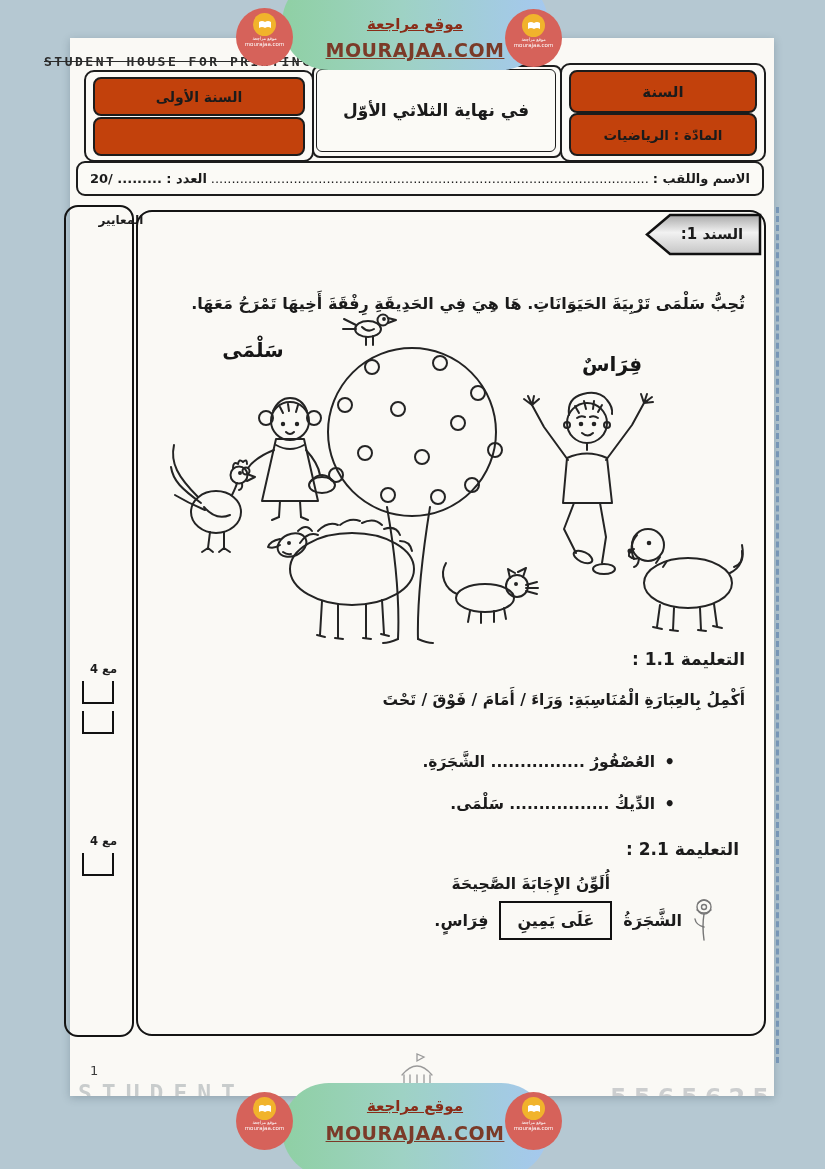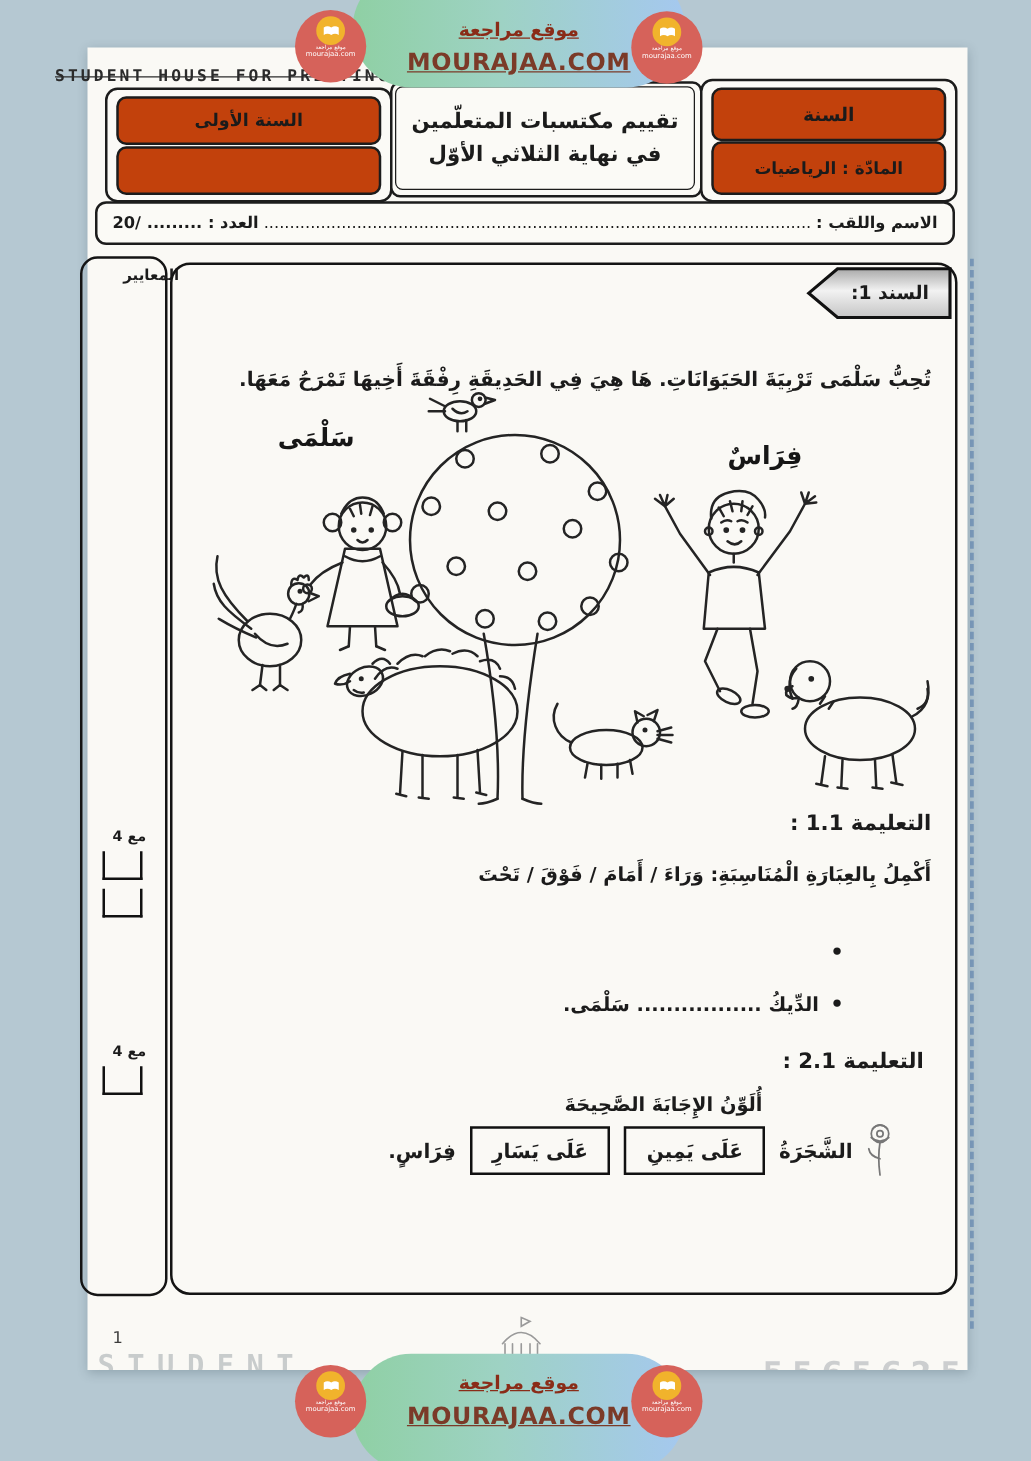--- a/index.html
+++ b/index.html
@@ -151,21 +151,20 @@
   </div>
 
   <div class="abs obox grp-left"></div>
   <div class="abs ibox inner-year">
     <span>السنة الأولى</span>
   </div>
   <div class="abs ibox inner-empty"></div>
 
   <div class="abs obox box-center-outer"></div>
   <div class="abs box-center-inner">
-    <span>تقييم مكتسبات المتعلّمين</span>
     <span>في نهاية الثلاثي الأوّل</span>
   </div>
 
   <div class="abs obox grp-right"></div>
   <div class="abs ibox inner-school">
     <span>السنة</span>
   </div>
   <div class="abs ibox inner-subject">
     <span>المادّة : الرياضيات</span>
   </div>
@@ -332,20 +331,21 @@
     </g>
     <text x="113" y="52" font-size="20" font-weight="bold" text-anchor="middle" fill="#161616">سَلْمَى</text>
     <text x="472" y="66" font-size="20" font-weight="bold" text-anchor="middle" fill="#161616">فِرَاسٌ</text>
   </svg>
 
   <div class="abs h-instr h11">التعليمة 1.1 :</div>
   <div class="abs prompt p11">أَكْمِلُ بِالعِبَارَةِ الْمُنَاسِبَةِ: وَرَاءَ / أَمَامَ / فَوْقَ / تَحْتَ</div>
   <div class="abs bullets">
     <div class="bullet-row">
       <span class="bullet-dot">•</span>
+      <span>العُصْفُورُ ................ الشَّجَرَةِ.</span>
     </div>
     <div class="bullet-row">
       <span class="bullet-dot">•</span>
       <span>الدِّيكُ ................. سَلْمَى.</span>
     </div>
   </div>
 
   <div class="abs h-instr h21">التعليمة 2.1 :</div>
   <div class="abs prompt p21">أُلَوِّنُ الإِجَابَةَ الصَّحِيحَةَ</div>
 
@@ -354,21 +354,20 @@
       <g fill="none" stroke="#777" stroke-width="1.4" stroke-linecap="round">
         <circle cx="11" cy="10" r="7"></circle>
         <path d="M5,6 q6,-6 12,0 M4,13 q7,6 14,0"></path>
         <circle cx="11" cy="10" r="2.5"></circle>
         <path d="M11,17 q-2,12 0,26"></path>
         <path d="M11,30 q-8,-2 -9,-8"></path>
       </g>
     </svg>
     <span>الشَّجَرَةُ</span>
     <span class="opt-box">عَلَى يَمِينِ</span>
-    <span class="opt-box">عَلَى يَسَارِ</span>
     <span>فِرَاسٍ.</span>
   </div>
 
   <div class="abs dash-line"></div>
 
   <div class="abs page-num">1</div>
   <svg class="abs emblem" width="46" height="40" viewBox="0 0 46 40">
     <g fill="none" stroke="#9a9a9a" stroke-width="1.3" stroke-linecap="round">
       <path d="M8,22 Q23,4 38,22"></path>
       <path d="M10,22 l0,12 M16,22 l0,12 M23,22 l0,12 M30,22 l0,12 M36,22 l0,12"></path>

